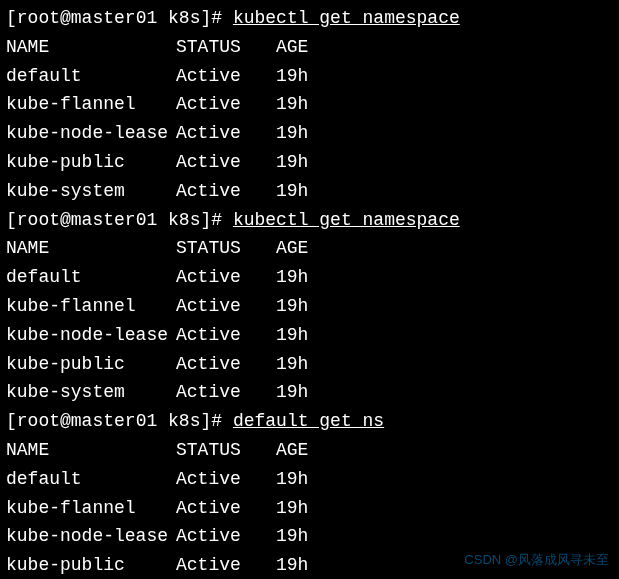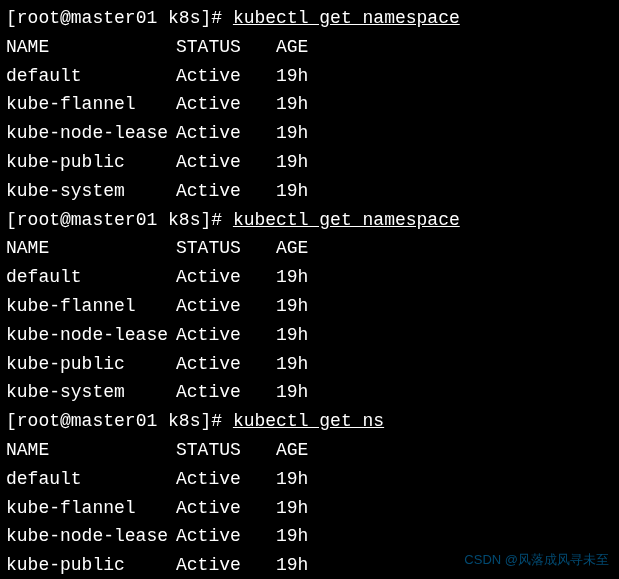--- a/index.html
+++ b/index.html
@@ -61,20 +61,20 @@
 <div class="line"><span class="col-name">kube-system</span><span class="col-status">Active</span><span class="col-age">19h</span></div>
 
 <div class="line">[<span>root@master01</span> <span>k8s</span>]<span>#</span> <span class="cmd">kubectl get namespace</span></div>
 <div class="line"><span class="col-name">NAME</span><span class="col-status">STATUS</span><span class="col-age">AGE</span></div>
 <div class="line"><span class="col-name">default</span><span class="col-status">Active</span><span class="col-age">19h</span></div>
 <div class="line"><span class="col-name">kube-flannel</span><span class="col-status">Active</span><span class="col-age">19h</span></div>
 <div class="line"><span class="col-name">kube-node-lease</span><span class="col-status">Active</span><span class="col-age">19h</span></div>
 <div class="line"><span class="col-name">kube-public</span><span class="col-status">Active</span><span class="col-age">19h</span></div>
 <div class="line"><span class="col-name">kube-system</span><span class="col-status">Active</span><span class="col-age">19h</span></div>
 
-<div class="line">[<span>root@master01</span> <span>k8s</span>]<span>#</span> <span class="cmd">kubectl get ns</span></div>
+<div class="line">[<span>root@master01</span> <span>k8s</span>]<span>#</span> <span class="cmd">default get ns</span></div>
 <div class="line"><span class="col-name">NAME</span><span class="col-status">STATUS</span><span class="col-age">AGE</span></div>
 <div class="line"><span class="col-name">default</span><span class="col-status">Active</span><span class="col-age">19h</span></div>
 <div class="line"><span class="col-name">kube-flannel</span><span class="col-status">Active</span><span class="col-age">19h</span></div>
 <div class="line"><span class="col-name">kube-node-lease</span><span class="col-status">Active</span><span class="col-age">19h</span></div>
 <div class="line"><span class="col-name">kube-public</span><span class="col-status">Active</span><span class="col-age">19h</span></div>
 
 <div class="watermark">CSDN @风落成风寻未至</div>
 
 </body></html>

